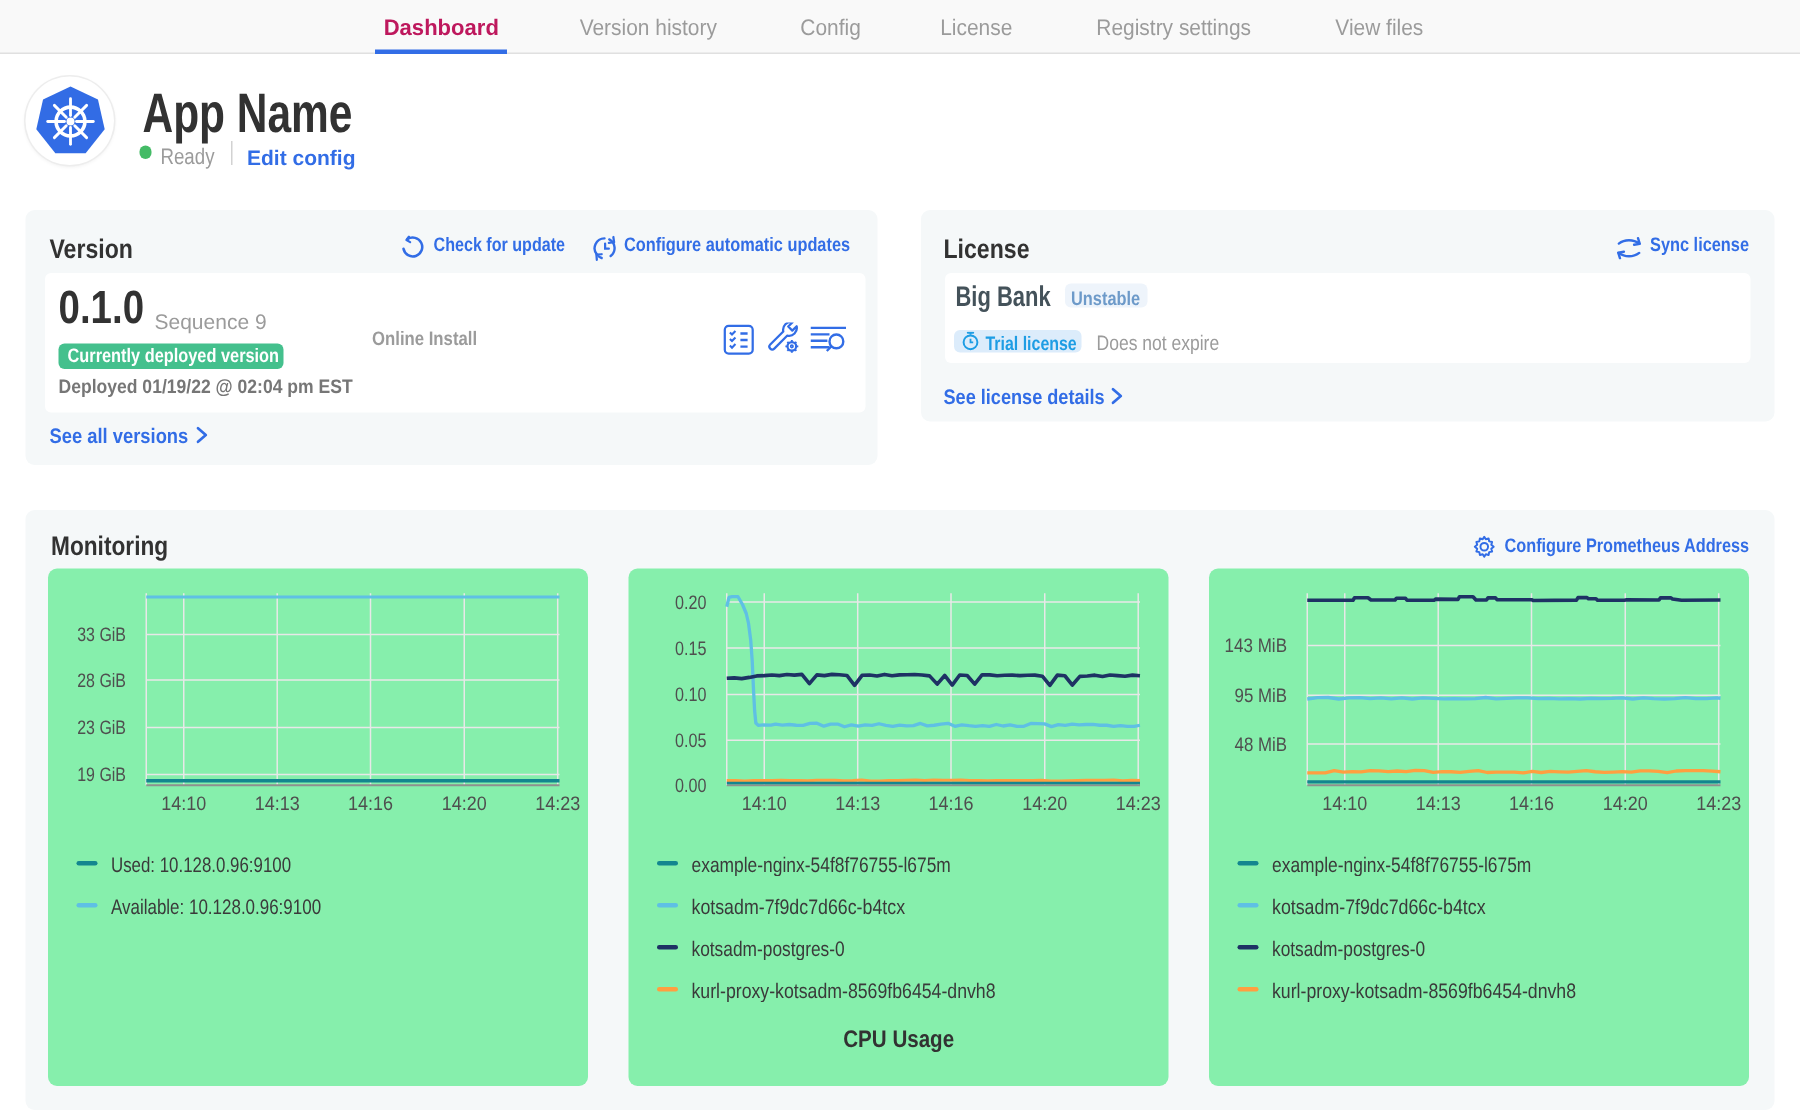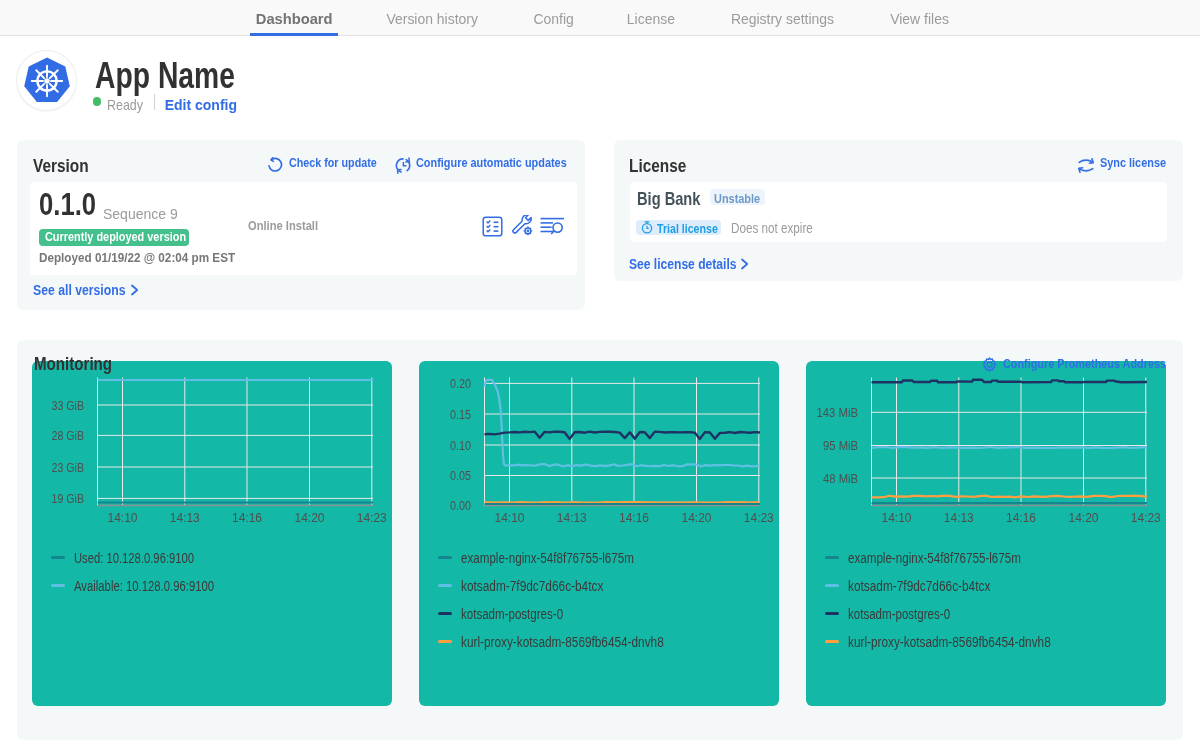--- a/index.html
+++ b/index.html
@@ -1,24 +1,24 @@
 <!DOCTYPE html>
 <html><head><meta charset="utf-8"><style>
 * { margin:0; padding:0; box-sizing:border-box; }
 html,body { width:1200px; height:746px; background:#fff; font-family:"Liberation Sans", sans-serif; overflow:hidden; position:relative; }
 .t { position:absolute; white-space:nowrap; transform-origin:left top; line-height:1.15; z-index:6; }
 .abs { position:absolute; z-index:6; }
 .nav { position:relative; height:36px; background:#f9f9f9; border-bottom:1px solid #e0e0e0; display:flex; justify-content:center; padding-left:6px; }
 .nav .tab { position:relative; font-size:15px; color:#9b9b9b; padding:0 25px; height:36px; display:flex; align-items:center; }
 .nav .tab span { display:inline-block; transform:scaleX(.93); transform-origin:center; }
-.nav .tab.active { color:#737373; font-weight:bold; } .nav .tab.active span { transform:scaleX(.98); }
+.nav .tab.active { color:#be185d; font-weight:bold; } .nav .tab.active span { transform:scaleX(.98); }
 .nav .tab.active::after { content:''; position:absolute; left:20px; right:20px; bottom:0; height:3px; background:#326de6; }
 .card { position:absolute; background:#f5f8f9; border-radius:6px; z-index:1; }
 .white { position:absolute; background:#fff; border-radius:4px; z-index:2; }
-.chartCard { position:absolute; top:361px; width:360px; height:345px; background:#14b8a6; border-radius:6px; z-index:3; }
+.chartCard { position:absolute; top:379px; width:360px; height:345px; background:#86efac; border-radius:6px; z-index:3; }
 </style></head><body>
 
 <div class="nav">
 <div class="tab active">
       <span>Dashboard</span>
     </div>
 <div class="tab">
       <span>Version history</span>
     </div>
 <div class="tab">
@@ -212,20 +212,21 @@
       <path d="M65.5,143.0 L203.2,143.0 L341.0,143.0" fill="none" stroke="#13868f" stroke-width="1.8" stroke-linejoin="round"></path>
     </svg>
     <div class="abs" style="left:19px;top:195.0px;width:13.5px;height:3px;border-radius:1.5px;background:#13868f;"></div>
     <div class="t" style="left:42px;top:189.2px;font-size:14px;color:#3a3a3a;transform:scaleX(0.829);">example-nginx-54f8f76755-l675m</div>
     <div class="abs" style="left:19px;top:223.0px;width:13.5px;height:3px;border-radius:1.5px;background:#5fc0e4;"></div>
     <div class="t" style="left:42px;top:217.2px;font-size:14px;color:#3a3a3a;transform:scaleX(0.847);">kotsadm-7f9dc7d66c-b4tcx</div>
     <div class="abs" style="left:19px;top:251.0px;width:13.5px;height:3px;border-radius:1.5px;background:#1e3264;"></div>
     <div class="t" style="left:42px;top:245.2px;font-size:14px;color:#3a3a3a;transform:scaleX(0.825);">kotsadm-postgres-0</div>
     <div class="abs" style="left:19px;top:279.0px;width:13.5px;height:3px;border-radius:1.5px;background:#ff9f40;"></div>
     <div class="t" style="left:42px;top:273.2px;font-size:14px;color:#3a3a3a;transform:scaleX(0.843);">kurl-proxy-kotsadm-8569fb6454-dnvh8</div>
+    <div class="abs" style="top:305.5px;width:100%;text-align:center;font-size:16px;font-weight:bold;color:#323232;"><span style="display:inline-block;transform:scaleX(0.857);">CPU Usage</span></div>
   </div>
 <div class="chartCard" style="left:806px;">
     <svg width="360" height="170" style="position:absolute;left:0;top:0;">
       <line x1="65.5" y1="16.5" x2="65.5" y2="144.5" stroke="#e8e8e8" stroke-width="1"></line>
       <line x1="90.5" y1="16.5" x2="90.5" y2="144.5" stroke="#e8e8e8" stroke-width="1"></line>
       <line x1="152.8" y1="16.5" x2="152.8" y2="144.5" stroke="#e8e8e8" stroke-width="1"></line>
       <line x1="215.0" y1="16.5" x2="215.0" y2="144.5" stroke="#e8e8e8" stroke-width="1"></line>
       <line x1="277.5" y1="16.5" x2="277.5" y2="144.5" stroke="#e8e8e8" stroke-width="1"></line>
       <line x1="339.8" y1="16.5" x2="339.8" y2="144.5" stroke="#e8e8e8" stroke-width="1"></line>
       <line x1="65.5" y1="51.3" x2="341.0" y2="51.3" stroke="#e8e8e8" stroke-width="1"></line>

